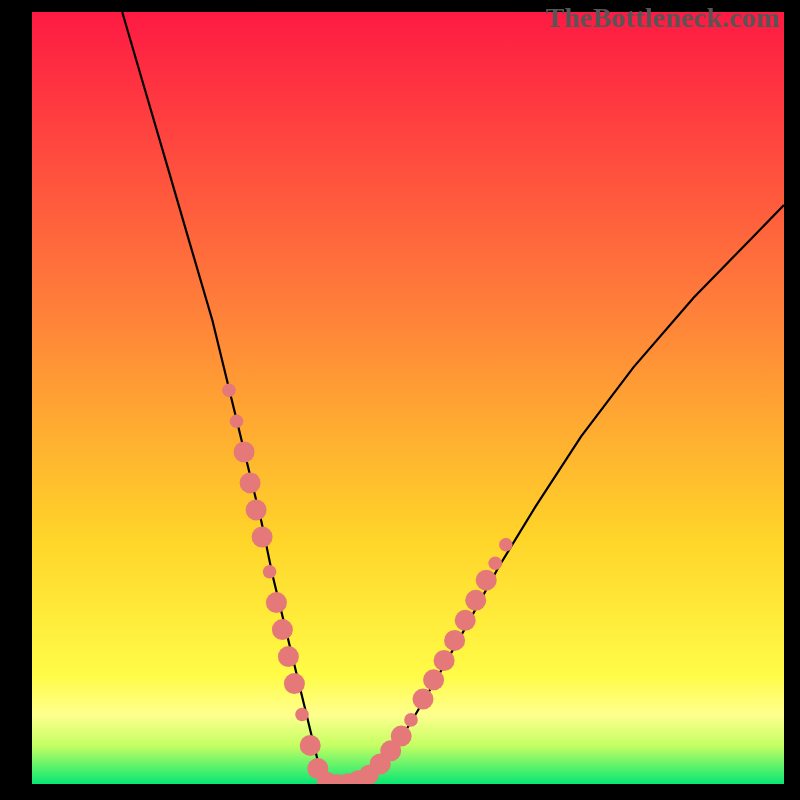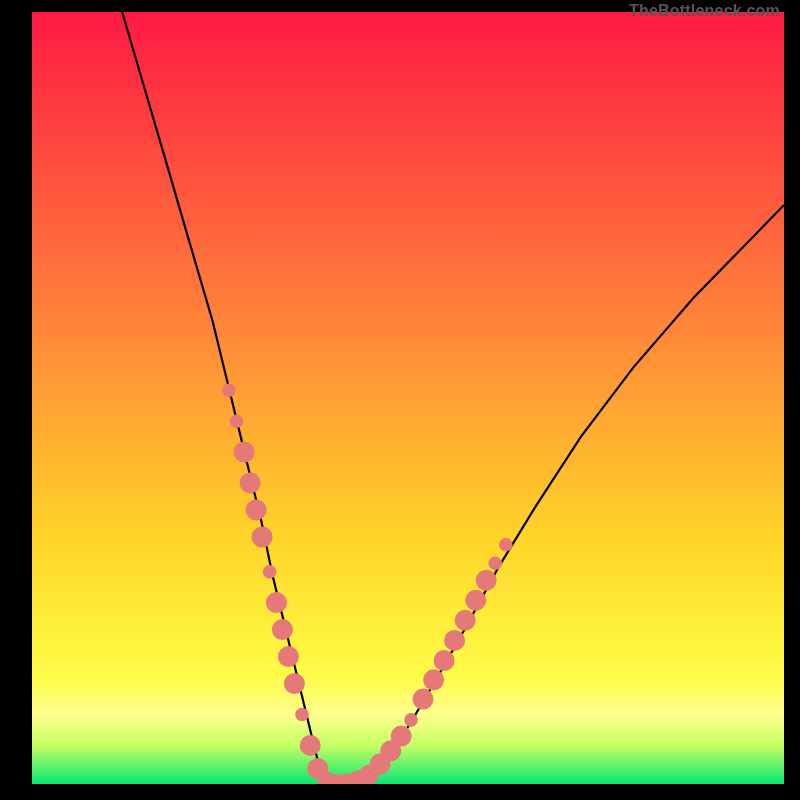--- a/index.html
+++ b/index.html
@@ -15,22 +15,22 @@
     left: 32px;
     top: 12px;
     width: 752px;
     height: 772px;
     background: #000;
   }
   .watermark {
     position: absolute;
     top: 2px;
     right: 20px;
-    font-family: Liberation Sans, sans-serif;
-    font-size: 16px;
+    font-family: Liberation Serif, serif;
+    font-size: 28px;
     font-weight: 600;
     color: #565656;
     letter-spacing: 0.2px;
     z-index: 5;
   }
   svg {
     display: block;
   }
   .curve {
     fill: none;

